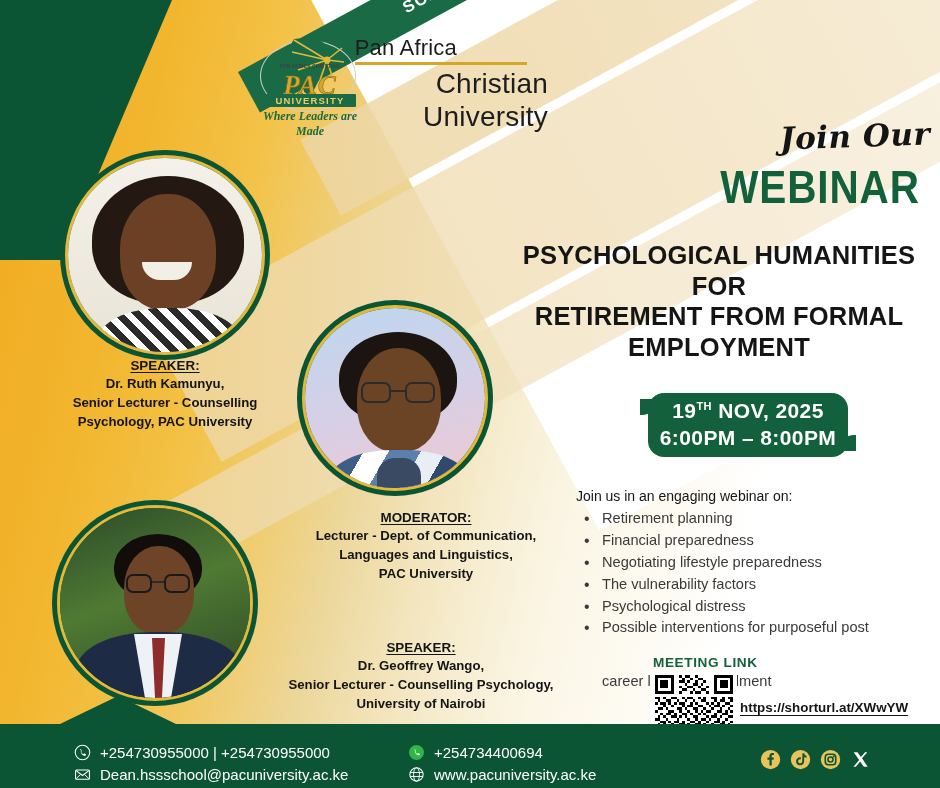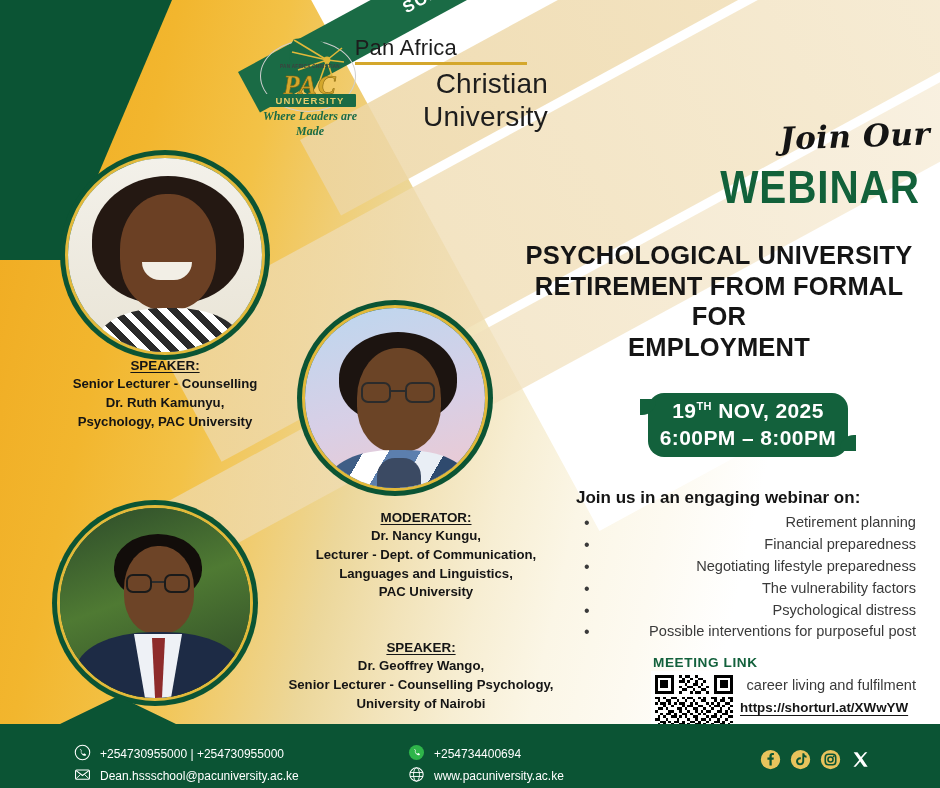--- a/index.html
+++ b/index.html
@@ -237,24 +237,24 @@
   .date-badge sup { font-size:11px; vertical-align:super; }
   .date-badge::before, .date-badge::after {
     content:""; position:absolute; width:16px; height:16px;
     background:#13613c;
   }
   .date-badge::before { left:-8px; top:6px; border-radius:0 0 14px 0; }
   .date-badge::after  { right:-8px; bottom:6px; border-radius:14px 0 0 0; }
 
   .agenda { position:absolute; left:576px; top:488px; width:340px; }
   .agenda-head {
-    font-size:17px; font-weight:700; color:#151515;
+    font-size:14px; font-weight:400; color:#151515;
     margin-bottom:4px;
   }
-  .agenda ul { list-style:none;text-align:right; }
+  .agenda ul { list-style:none; }
   .agenda li {
     position:relative;
     font-size:14.6px;
     color:#3a3a3a;
     line-height:1.5;
     padding-left:26px;
   }
   .agenda li::before {
     content:"•";
     position:absolute; left:8px; top:-1px;
@@ -290,22 +290,22 @@
     width:940px; height:92px;
   }
   .footer-bg {
     position:absolute; inset:0;
     background:#0b5434;
     clip-path:polygon(0 28px, 60px 28px, 118px 0, 176px 28px, 940px 28px, 940px 92px, 0 92px);
   }
   .footer-row {
     position:absolute;
     color:#ffffff;
-    font-size:12px;
-    display:flex; align-items:flex-end; gap:9px;
+    font-size:15px;
+    display:flex; align-items:center; gap:9px;
     white-space:nowrap;
   }
   .f-phone { left:74px; top:48px; }
   .f-mail  { left:74px; top:70px; }
   .f-wa    { left:408px; top:48px; }
   .f-web   { left:408px; top:70px; }
   .f-ico { width:17px; height:17px; flex:0 0 17px; }
   .socials {
     position:absolute; left:760px; top:749px;
     display:flex; align-items:center; gap:9px;
@@ -388,47 +388,46 @@
       <div class="glasses" style="left:104px;top:66px;width:26px;height:19px;border-color:#1a1a1a;"></div>
       <div class="glasses-bridge" style="left:92px;top:73px;width:12px;"></div>
       <div class="torso" style="left:16px;top:124px;width:166px;height:84px;background:#1d2b45;"></div>
       <div style="position:absolute;left:74px;top:126px;width:48px;height:84px;background:#eef1f6;clip-path:polygon(0 0,100% 0,70% 100%,30% 100%);"></div>
       <div style="position:absolute;left:92px;top:130px;width:13px;height:72px;background:#8e2b2b;clip-path:polygon(0 0,100% 0,72% 100%,28% 100%);"></div>
     </div>
   </div>
 
   <div class="caption cap-1">
     <div class="role">SPEAKER:</div>
+    <div>Dr. Ruth Kamunyu,</div>
     <div>Senior Lecturer - Counselling</div>
-    <div>Dr. Ruth Kamunyu,</div>
     <div>Psychology, PAC University</div>
   </div>
 
   <div class="caption cap-2">
     <div class="role">MODERATOR:</div>
-    <div>Dr. Nancy Kungu,</div>
     <div>Lecturer - Dept. of Communication,</div>
     <div>Languages and Linguistics,</div>
     <div>PAC University</div>
   </div>
 
   <div class="caption cap-3">
     <div class="role">SPEAKER:</div>
     <div>Dr. Geoffrey Wango,</div>
     <div>Senior Lecturer - Counselling Psychology,</div>
     <div>University of Nairobi</div>
   </div>
 
   <div class="join-our">Join Our</div>
   <div class="webinar">WEBINAR</div>
 
   <div class="title">
-    <div>PSYCHOLOGICAL UNIVERSITY</div>
+    <div>PSYCHOLOGICAL HUMANITIES</div>
+    <div>FOR</div>
     <div>RETIREMENT FROM FORMAL</div>
-    <div>FOR</div>
     <div>EMPLOYMENT</div>
   </div>
 
   <div class="date-badge">
     <div>
       <span>19</span><sup>TH</sup><span> NOV, 2025</span>
     </div>
     <div>6:00PM – 8:00PM</div>
   </div>
 

